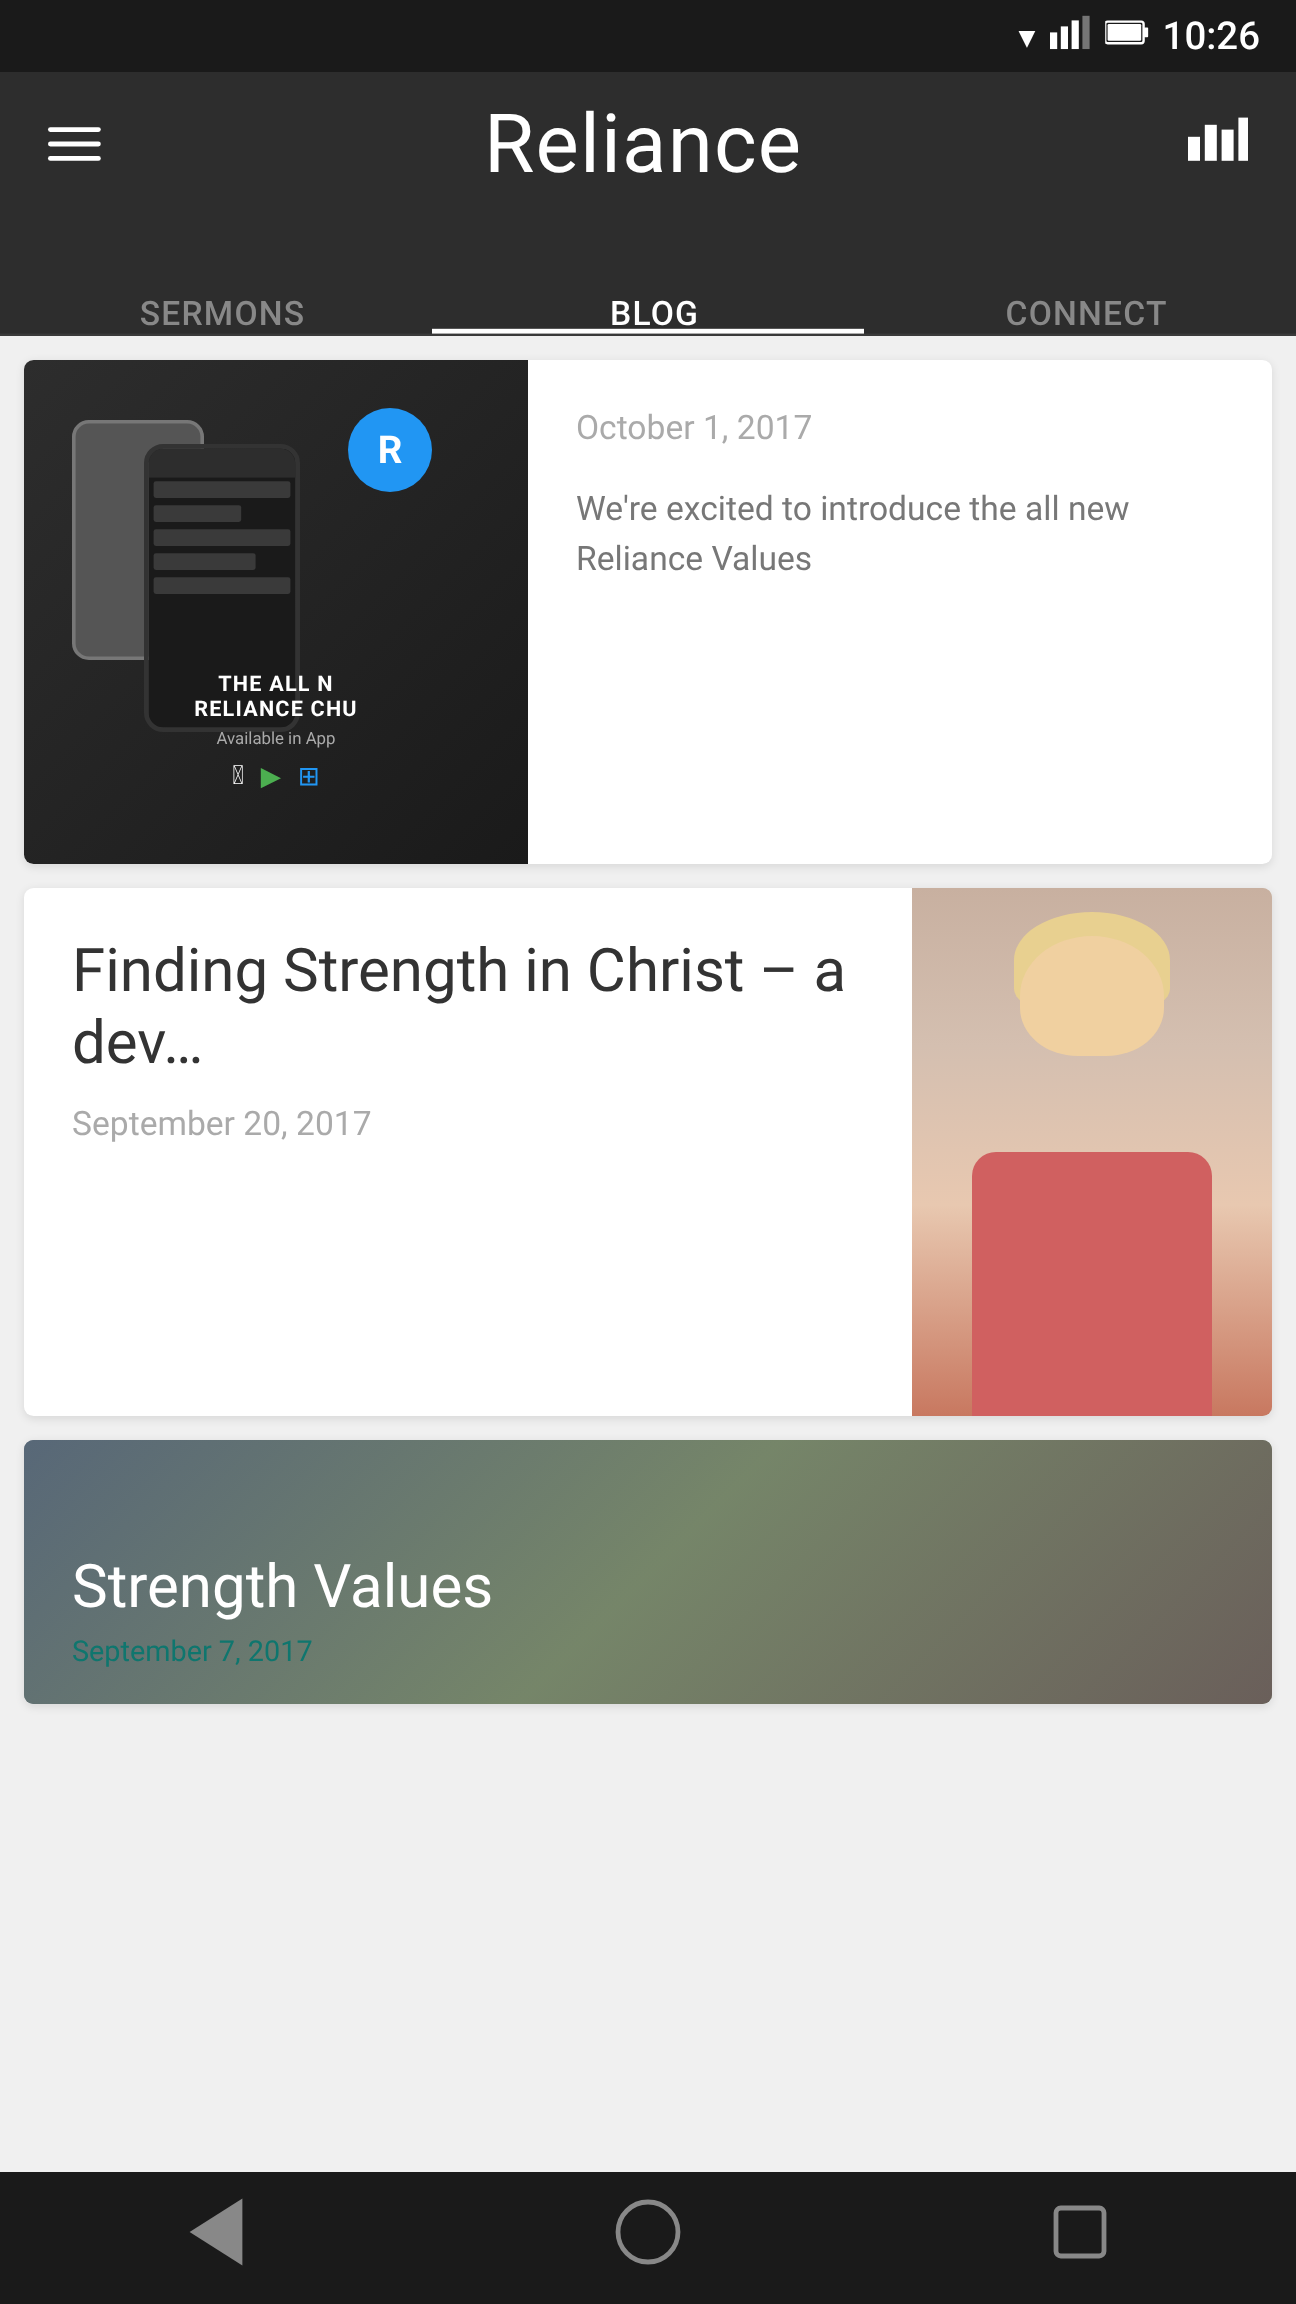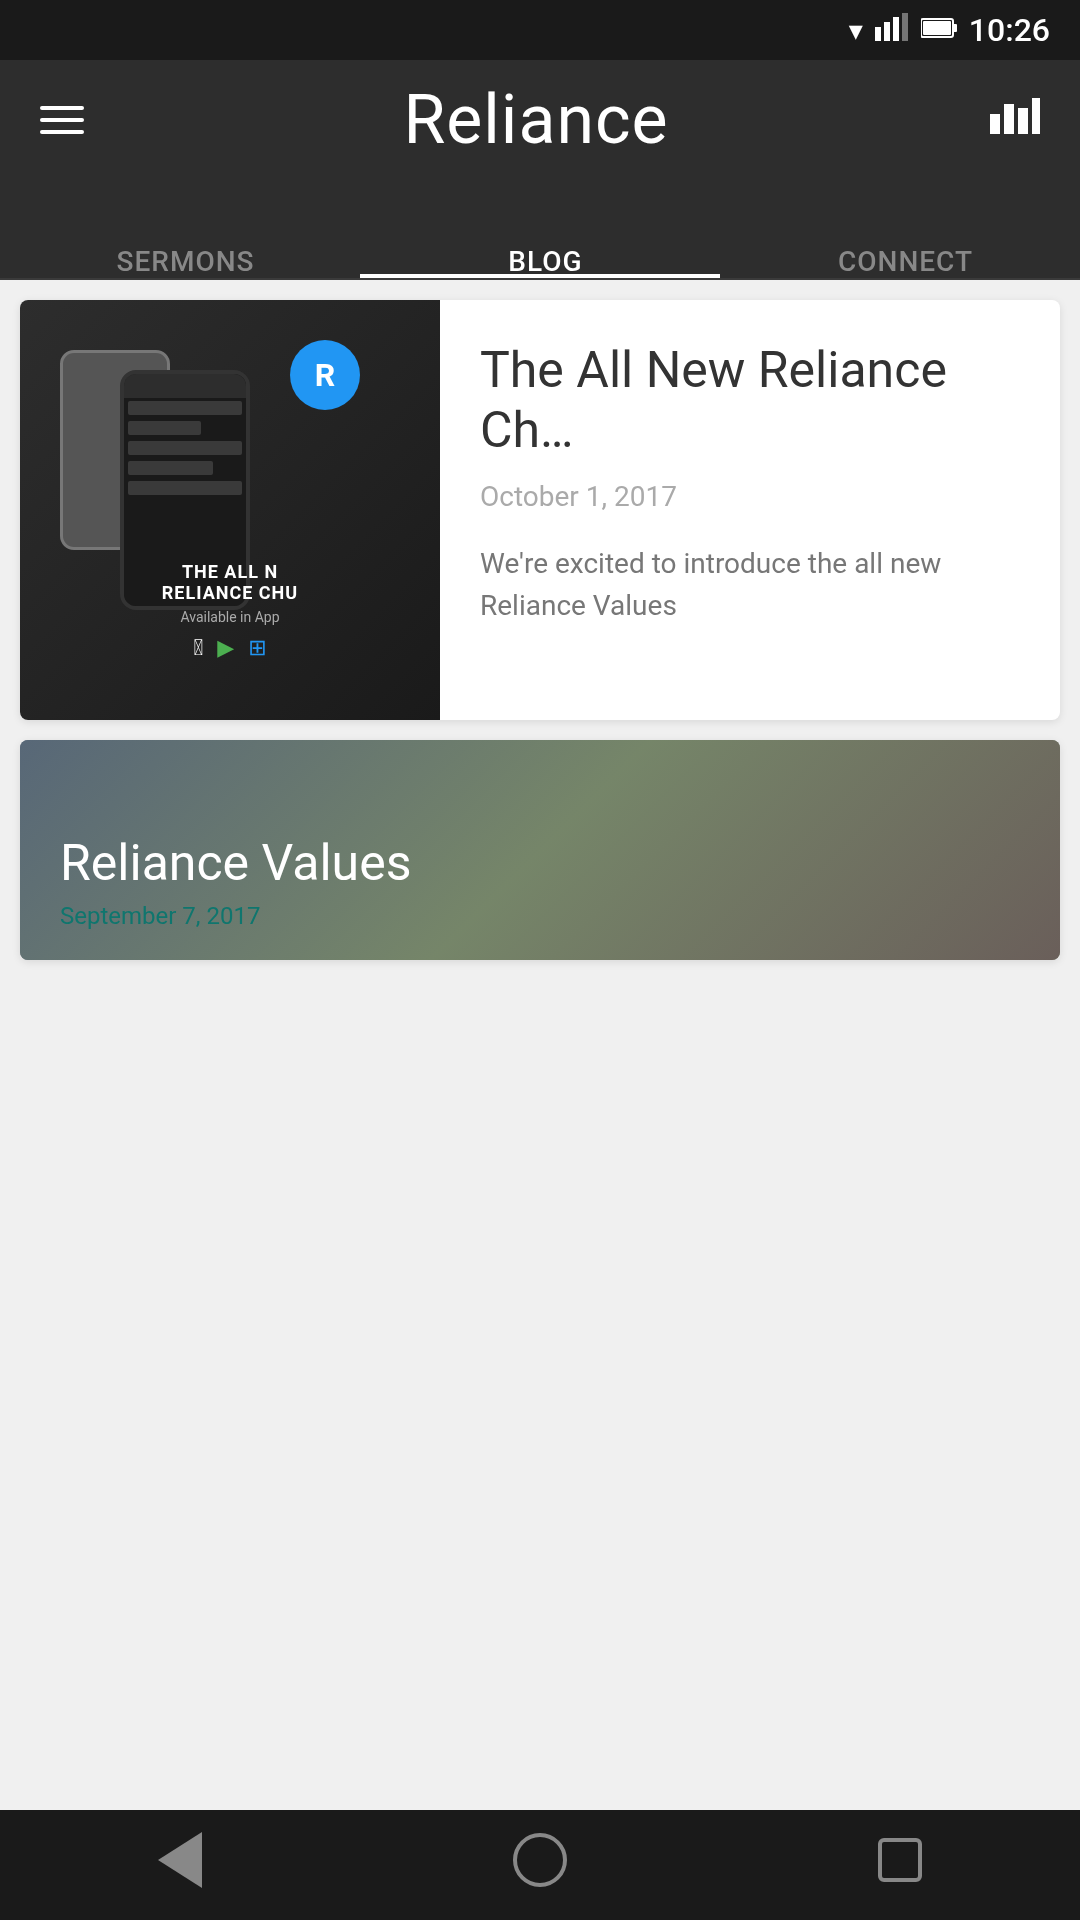--- a/index.html
+++ b/index.html
@@ -534,34 +534,46 @@
         <div class="card-overlay-title">THE ALL N<br>RELIANCE CHU</div>
         <div class="card-overlay-sub">Available in App</div>
         <div class="store-icons">
           <span class="store-icon apple-icon"></span>
           <span class="store-icon play-icon">▶</span>
           <span class="store-icon windows-icon">⊞</span>
         </div>
       </div>
     </div>
     <div class="card-content">
-      <div class="card-title">The All New Reliance Ch…</div>
       <div class="card-date">October 1, 2017</div>
       <div class="card-excerpt">We're excited to introduce the all new Reliance Values</div>
     </div>
   </div>
 
+  <div class="blog-card card-second">
+    <div class="card-text-left">
+      <div class="card-title">Finding Strength in Christ – a dev…</div>
+      <div class="card-date">September 20, 2017</div>
+    </div>
+    <div class="card-image-right">
+      <div class="person-placeholder">
+        <div class="person-hair"></div>
+        <div class="person-head"></div>
+        <div class="person-body"></div>
+      </div>
+    </div>
+  </div>
 
   <div class="blog-card card-third">
     <div class="person-bg">
       
     </div>
     <div class="card-bg-overlay"></div>
     <div class="card-text-overlay">
-      <div class="card-title-overlay">Reliance Values</div>
+      <div class="card-title-overlay">Strength Values</div>
       <div class="card-date-overlay">September 7, 2017</div>
     </div>
   </div>
 
 </div>
 
 <div class="bottom-nav">
   <div class="nav-btn">
     <div class="nav-back"></div>
   </div>

